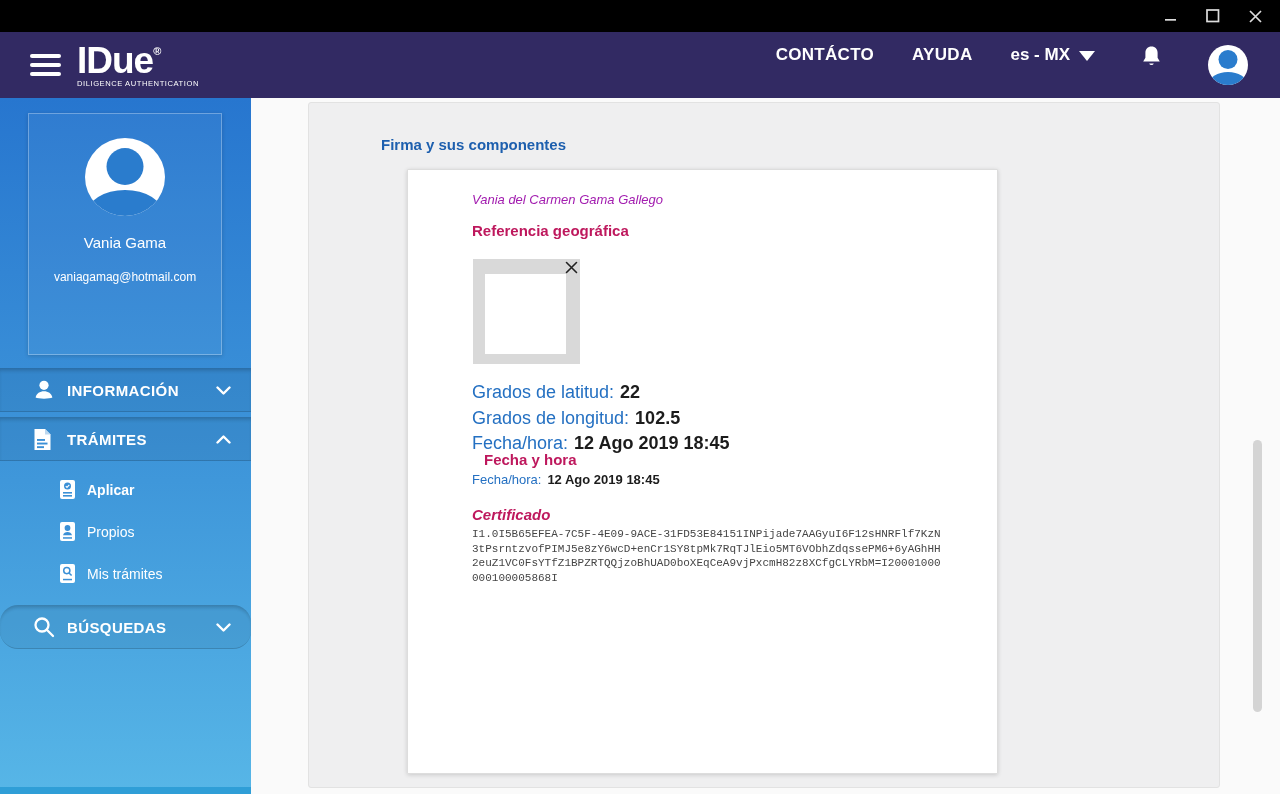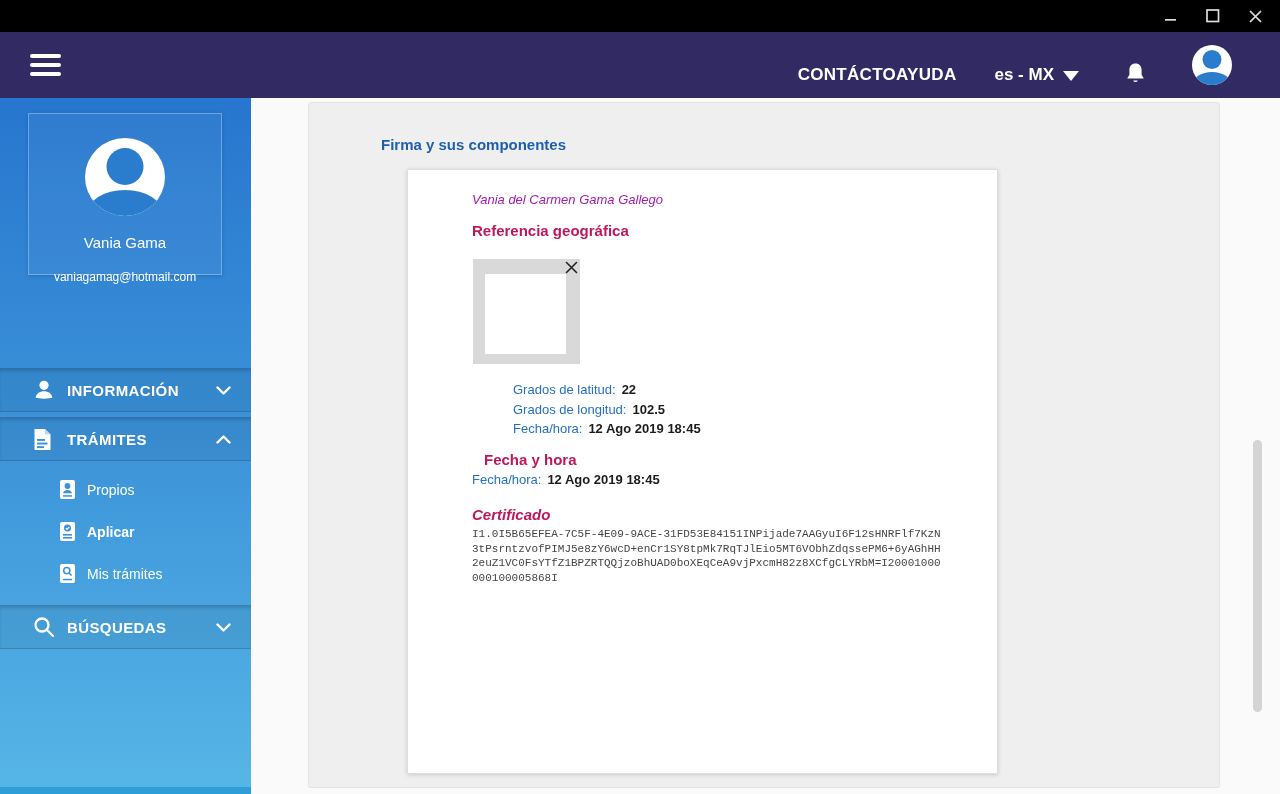--- a/index.html
+++ b/index.html
@@ -16,42 +16,42 @@
   
   .app-header { position:absolute; top:32px; left:0; width:1280px; height:66px;
     background:#322a63; color:#fff; display:flex; align-items:center; }
   .hamburger { margin-left:30px; width:31px; height:22px; display:flex;
     flex-direction:column; justify-content:space-between; cursor:pointer; }
   .hamburger span { display:block; height:4px; background:#fff; border-radius:2px; }
   .logo { margin-left:16px; line-height:1; }
   .logo-main { font-size:37px; font-weight:700; letter-spacing:-1px; }
   .logo-main sup { font-size:11px; font-weight:700; vertical-align:18px; letter-spacing:0; }
   .logo-sub { font-size:7.6px; letter-spacing:.55px; margin-top:1px; }
-  .header-nav { margin-left:auto; display:flex; align-items:flex-end;
-    padding-right:48px; }
+  .header-nav { margin-left:auto; display:flex; align-items:flex-start;
+    padding-right:32px; }
   .hlink { font-size:17px; font-weight:700; letter-spacing:.3px; cursor:pointer; }
-  .hlink + .hlink { }
+  .hlink + .hlink { margin-left:38px; }
   .lang { margin-left:38px; font-size:17px; font-weight:700; display:flex;
     align-items:center; cursor:pointer; }
   .lang .caret { width:0; height:0; border-left:8px solid transparent;
     border-right:8px solid transparent; border-top:10px solid #fff;
     margin-left:9px; margin-top:2px; }
   .bell { margin-left:46px; cursor:pointer; display:flex; }
   .hdr-avatar { margin-left:46px; width:40px; height:40px; border-radius:50%;
     background:#fff; position:relative; overflow:hidden; cursor:pointer; }
   .hdr-avatar .head { position:absolute; top:5px; left:50%; transform:translateX(-50%);
     width:19px; height:19px; border-radius:50%; background:#2a7ccd; }
   .hdr-avatar .shoulders { position:absolute; bottom:-11px; left:50%; transform:translateX(-50%);
     width:38px; height:24px; border-radius:50%; background:#2a7ccd; }
 
   
   .sidebar { position:absolute; top:98px; left:0; width:251px; height:696px;
     background:linear-gradient(180deg,#2776cf 0%,#3f97da 55%,#57b6e7 100%);
     color:#fff; }
-  .profile-card { position:absolute; left:28px; top:15px; width:194px; height:162px;
+  .profile-card { position:absolute; left:28px; top:15px; width:194px; height:242px;
     border:1px solid rgba(255,255,255,.3); background:rgba(255,255,255,.04);
     box-shadow:0 1px 4px rgba(0,0,0,.18); }
   .profile-avatar { width:80px; height:78px; border-radius:50%; background:#fff;
     overflow:hidden; position:relative; margin:24px auto 0; }
   .profile-avatar .head { position:absolute; top:10px; left:50%; transform:translateX(-50%);
     width:37px; height:37px; border-radius:50%; background:#2a7ccd; }
   .profile-avatar .shoulders { position:absolute; bottom:-22px; left:50%; transform:translateX(-50%);
     width:76px; height:48px; border-radius:50%; background:#2a7ccd; }
   .profile-name { text-align:center; margin-top:18px; font-size:15px; }
   .profile-email { text-align:center; margin-top:19px; font-size:12px; }
@@ -59,21 +59,21 @@
   .nav-row { position:absolute; left:0; width:251px; height:44px; display:flex;
     align-items:center; padding-left:33px; padding-right:20px;
     background:rgba(0,0,0,.055); border-top:1px solid rgba(0,0,0,.16);
     border-bottom:1px solid rgba(0,0,0,.16);
     box-shadow:inset 0 3px 4px -2px rgba(0,0,0,.22);
     font-weight:700; font-size:15px; letter-spacing:.4px; cursor:pointer; }
   .nav-row .nav-icon { width:22px; display:flex; margin-right:12px; }
   .nav-row .chev { margin-left:auto; display:flex; }
   .nav-info { top:270px; }
   .nav-tram { top:319px; }
-  .nav-busq { top:507px; }
+  .nav-busq { top:507px;border-radius:18px; }
 
   .subnav { position:absolute; left:0; top:378px; width:251px; }
   .subitem { display:flex; align-items:center; padding-left:60px; height:27px;
     margin-bottom:15px; font-size:14px; cursor:pointer; }
   .subitem .sub-icon { width:15px; display:flex; margin-right:12px; }
   .subitem.active { font-weight:700; }
 
   .logout { position:absolute; left:35px; top:630px; display:flex;
     align-items:center; cursor:pointer; }
   .logout-icon { width:26px; height:26px; border-radius:50%; background:#fff;
@@ -94,21 +94,21 @@
     border-radius:1px; }
   .signer { position:absolute; left:64px; top:22px; font-size:13px; color:#a21caf;font-style:italic; }
   .sub-heading { position:absolute; left:64px; font-size:15px; font-weight:700;
     color:#be185d; }
   .geo-title { top:52px; }
   .img-ph { position:absolute; left:65px; top:89px; width:107px; height:105px;
     background:#d9d9d9; }
   .img-ph .inner { position:absolute; left:12px; top:15px; width:81px; height:80px;
     background:#fff; }
   .img-close { position:absolute; top:2px; right:2px; display:flex; cursor:pointer; }
-  .kv-block { position:absolute; left:64px; top:212px; font-size:13px;margin-left:41px; }
+  .kv-block { position:absolute; left:64px; top:212px; font-size:18px; }
   .kv { margin-bottom:4.5px; }
   .kv .k { color:#2470c2; }
   .kv .v { color:#1c1c1c; font-weight:700; margin-left:6px; }
   .dt-title { top:281px;padding-left:12px; }
   .dt-line { position:absolute; left:64px; top:302px; font-size:13px; }
   .cert-title { top:336px;font-style:italic; }
   .cert-text { position:absolute; left:64px; top:357px; width:474px;
     font-size:11px; line-height:14.6px; color:#454545; word-break:break-all;font-family:Liberation Mono, monospace; }
   .scroll-thumb { position:absolute; left:1002px; top:342px; width:9px;
     height:272px; background:#d4d4d4; border-radius:5px; cursor:pointer; }
@@ -133,20 +133,24 @@
       </svg>
   </div>
 </div>
 
 <header class="app-header">
   <div class="hamburger">
     <span></span>
       <span></span>
       <span></span>
   </div>
+  <div class="logo">
+    <div class="logo-main"><span>IDue</span><sup>®</sup></div>
+    <div class="logo-sub">DILIGENCE AUTHENTICATION</div>
+  </div>
   <nav class="header-nav">
     <span class="hlink">CONTÁCTO</span>
     <span class="hlink">AYUDA</span>
     <div class="lang">
       <span>es - MX</span>
       <span class="caret"></span>
     </div>
     <div class="bell">
       <svg width="21" height="23" viewBox="0 0 21 23">
         <path d="M10.5 1.5c-3.7 0-6.1 2.7-6.1 6.2v5.1L2.2 16.6h16.6l-2.2-3.8V7.7c0-3.5-2.4-6.2-6.1-6.2z" fill="#fff"></path>
@@ -197,42 +201,42 @@
     </span>
     <span>INFORMACIÓN</span>
     <span class="chev">
       <svg width="15" height="9" viewBox="0 0 15 9" fill="none" stroke="#fff" stroke-width="2.4" stroke-linecap="round" stroke-linejoin="round">
           <polyline points="1.5,1.5 7.5,7.5 13.5,1.5"></polyline>
         </svg>
     </span>
   </div>
 
   <div class="subnav">
-    <div class="subitem">
-      <span class="sub-icon">
-        <svg width="15" height="19" viewBox="0 0 15 19">
-          <rect width="15" height="19" rx="2" fill="#fff"></rect>
-          <circle cx="7.5" cy="6" r="2.9" fill="#3b90d6"></circle>
-          <path d="M3 13.2c.6-2.2 2.4-3.2 4.5-3.2s3.9 1 4.5 3.2z" fill="#3b90d6"></path>
-          <rect x="3" y="15.2" width="9" height="1.5" fill="#3b90d6"></rect>
-        </svg>
-      </span>
-      <span>Propios</span>
-    </div>
     <div class="subitem active">
       <span class="sub-icon">
         <svg width="15" height="19" viewBox="0 0 15 19">
           <rect width="15" height="19" rx="2" fill="#fff"></rect>
           <circle cx="7.5" cy="6" r="3.5" fill="#3b90d6"></circle>
           <path d="M5.8 6.1l1.2 1.2 2.3-2.4" fill="none" stroke="#fff" stroke-width="1.2"></path>
           <rect x="3" y="12" width="9" height="1.6" fill="#3b90d6"></rect>
           <rect x="3" y="15" width="9" height="1.6" fill="#3b90d6"></rect>
         </svg>
       </span>
       <span>Aplicar</span>
+    </div>
+    <div class="subitem">
+      <span class="sub-icon">
+        <svg width="15" height="19" viewBox="0 0 15 19">
+          <rect width="15" height="19" rx="2" fill="#fff"></rect>
+          <circle cx="7.5" cy="6" r="2.9" fill="#3b90d6"></circle>
+          <path d="M3 13.2c.6-2.2 2.4-3.2 4.5-3.2s3.9 1 4.5 3.2z" fill="#3b90d6"></path>
+          <rect x="3" y="15.2" width="9" height="1.5" fill="#3b90d6"></rect>
+        </svg>
+      </span>
+      <span>Propios</span>
     </div>
     <div class="subitem">
       <span class="sub-icon">
         <svg width="15" height="19" viewBox="0 0 15 19">
           <rect width="15" height="19" rx="2" fill="#fff"></rect>
           <circle cx="6.8" cy="6.6" r="3.1" fill="none" stroke="#3b90d6" stroke-width="1.5"></circle>
           <line x1="9" y1="8.9" x2="11.6" y2="11.6" stroke="#3b90d6" stroke-width="1.5"></line>
           <rect x="3" y="14.8" width="9" height="1.5" fill="#3b90d6"></rect>
         </svg>
       </span>

